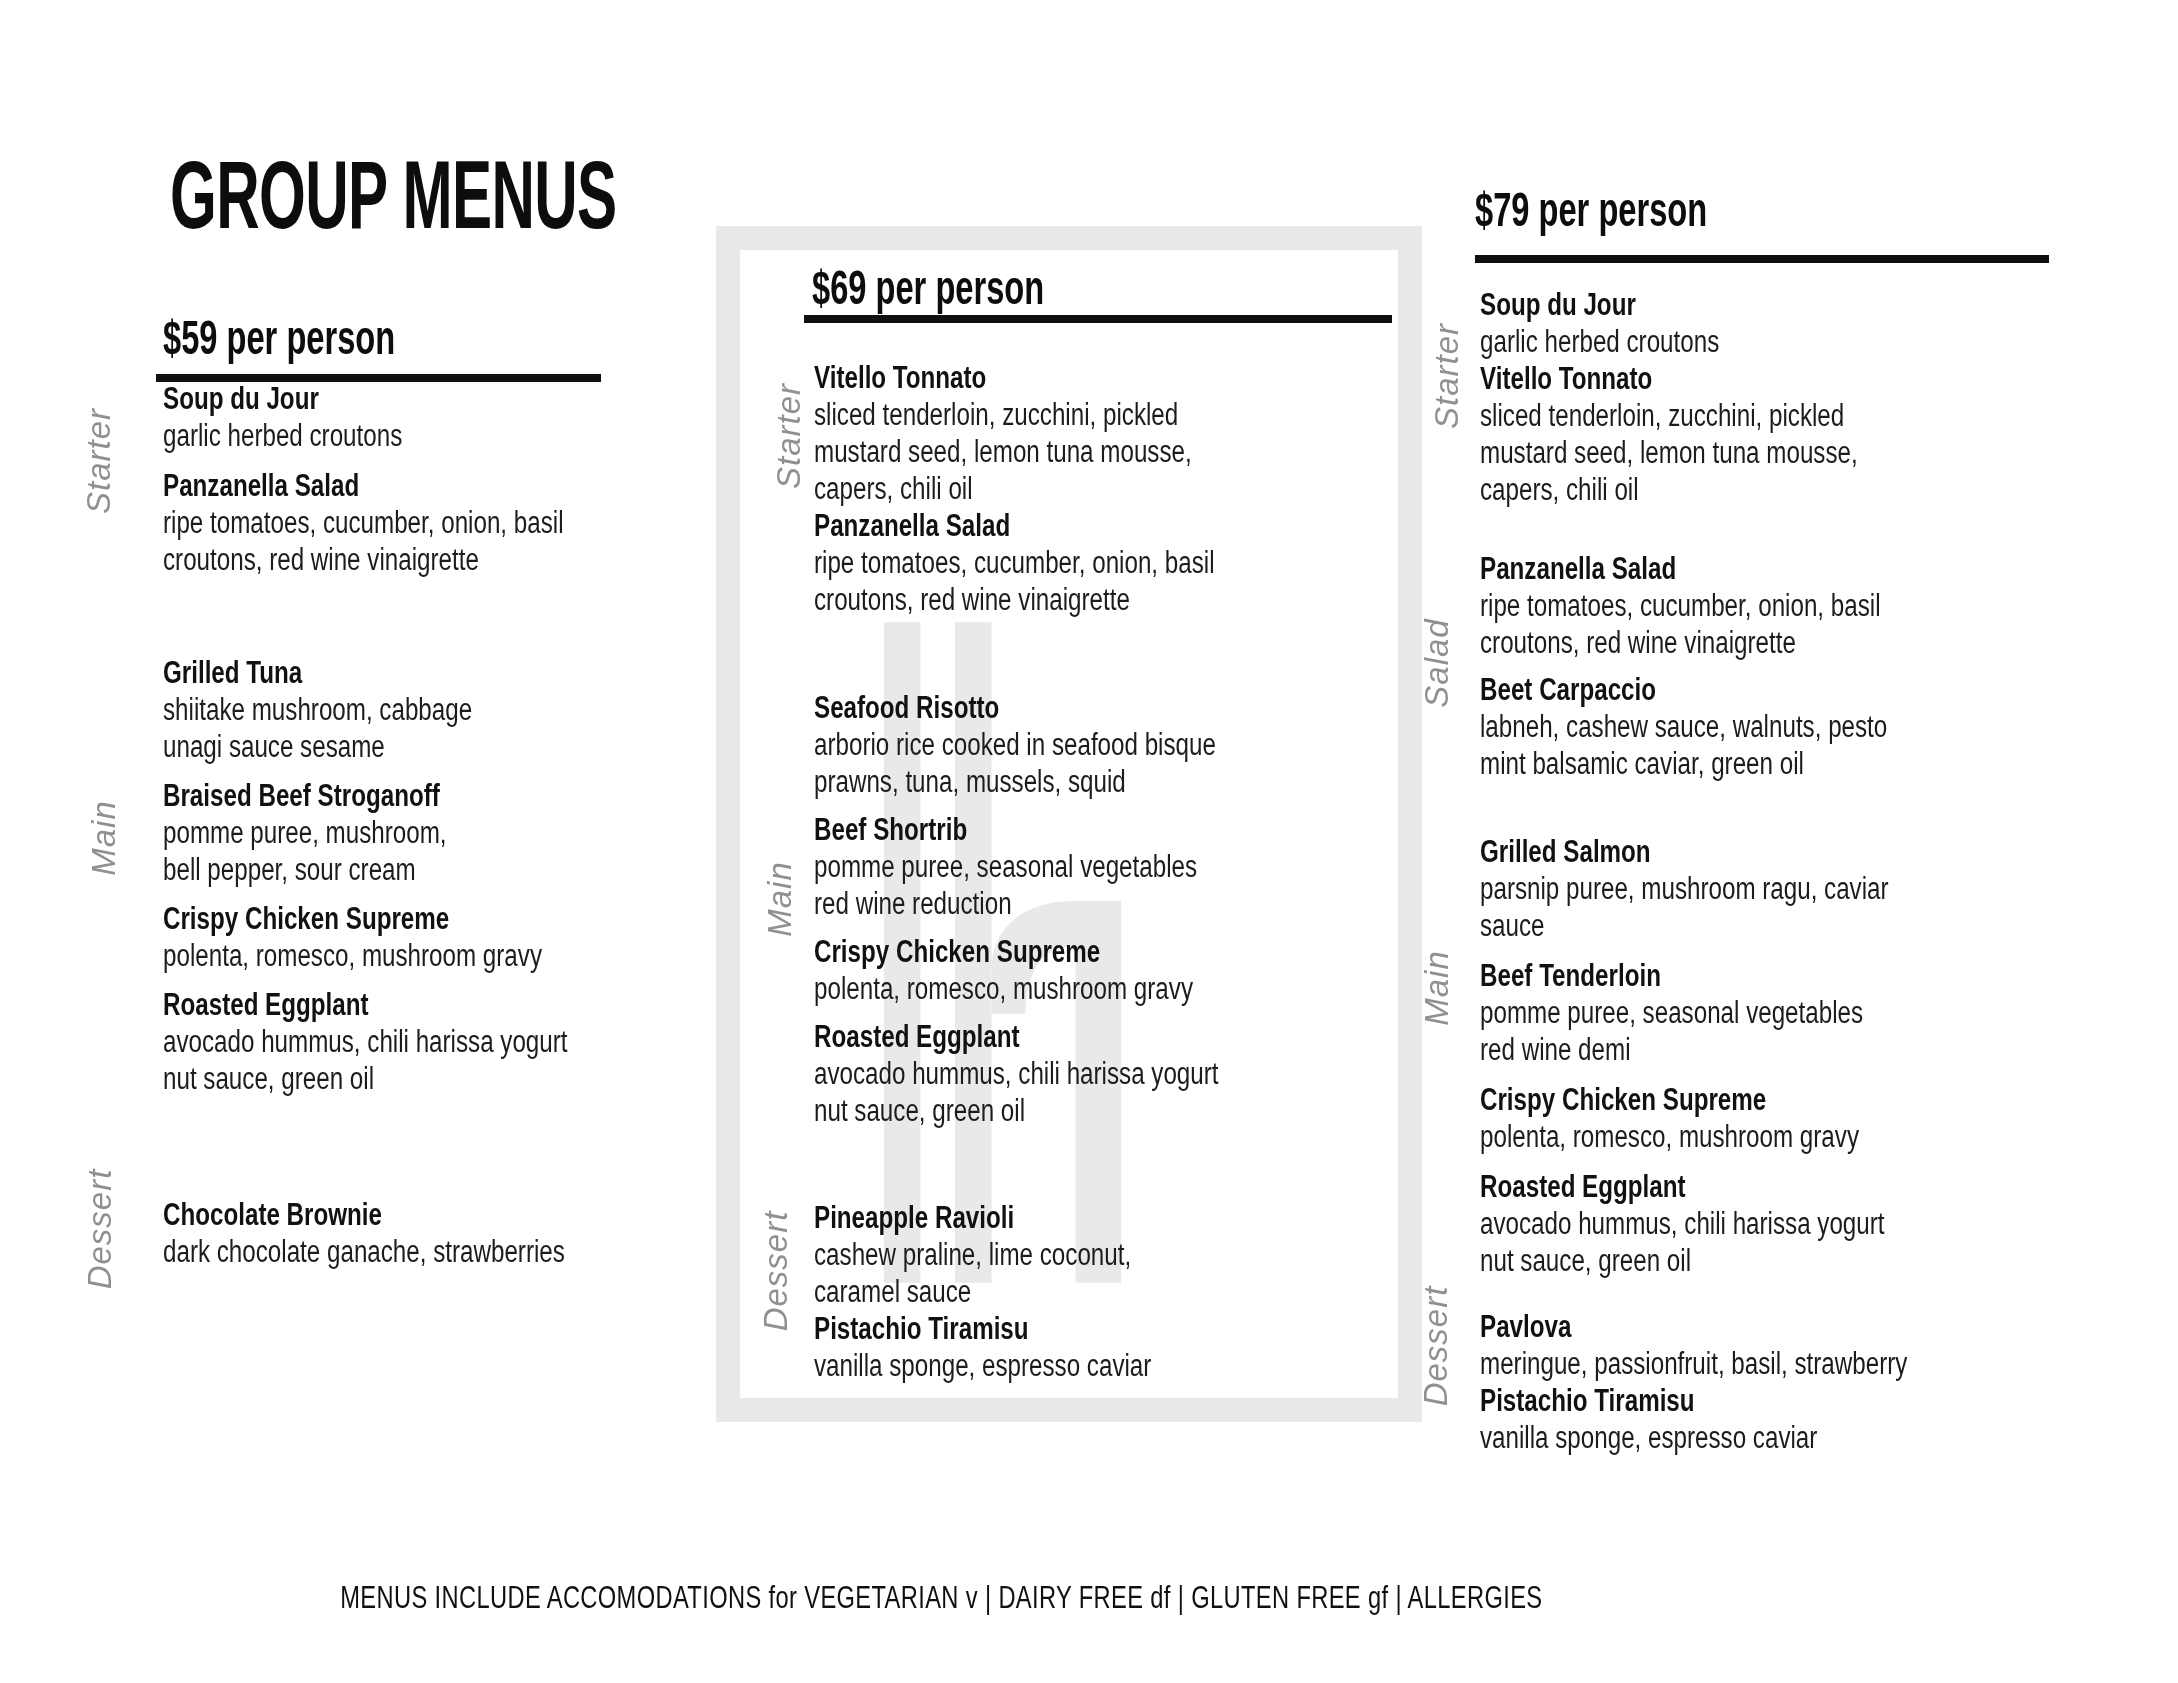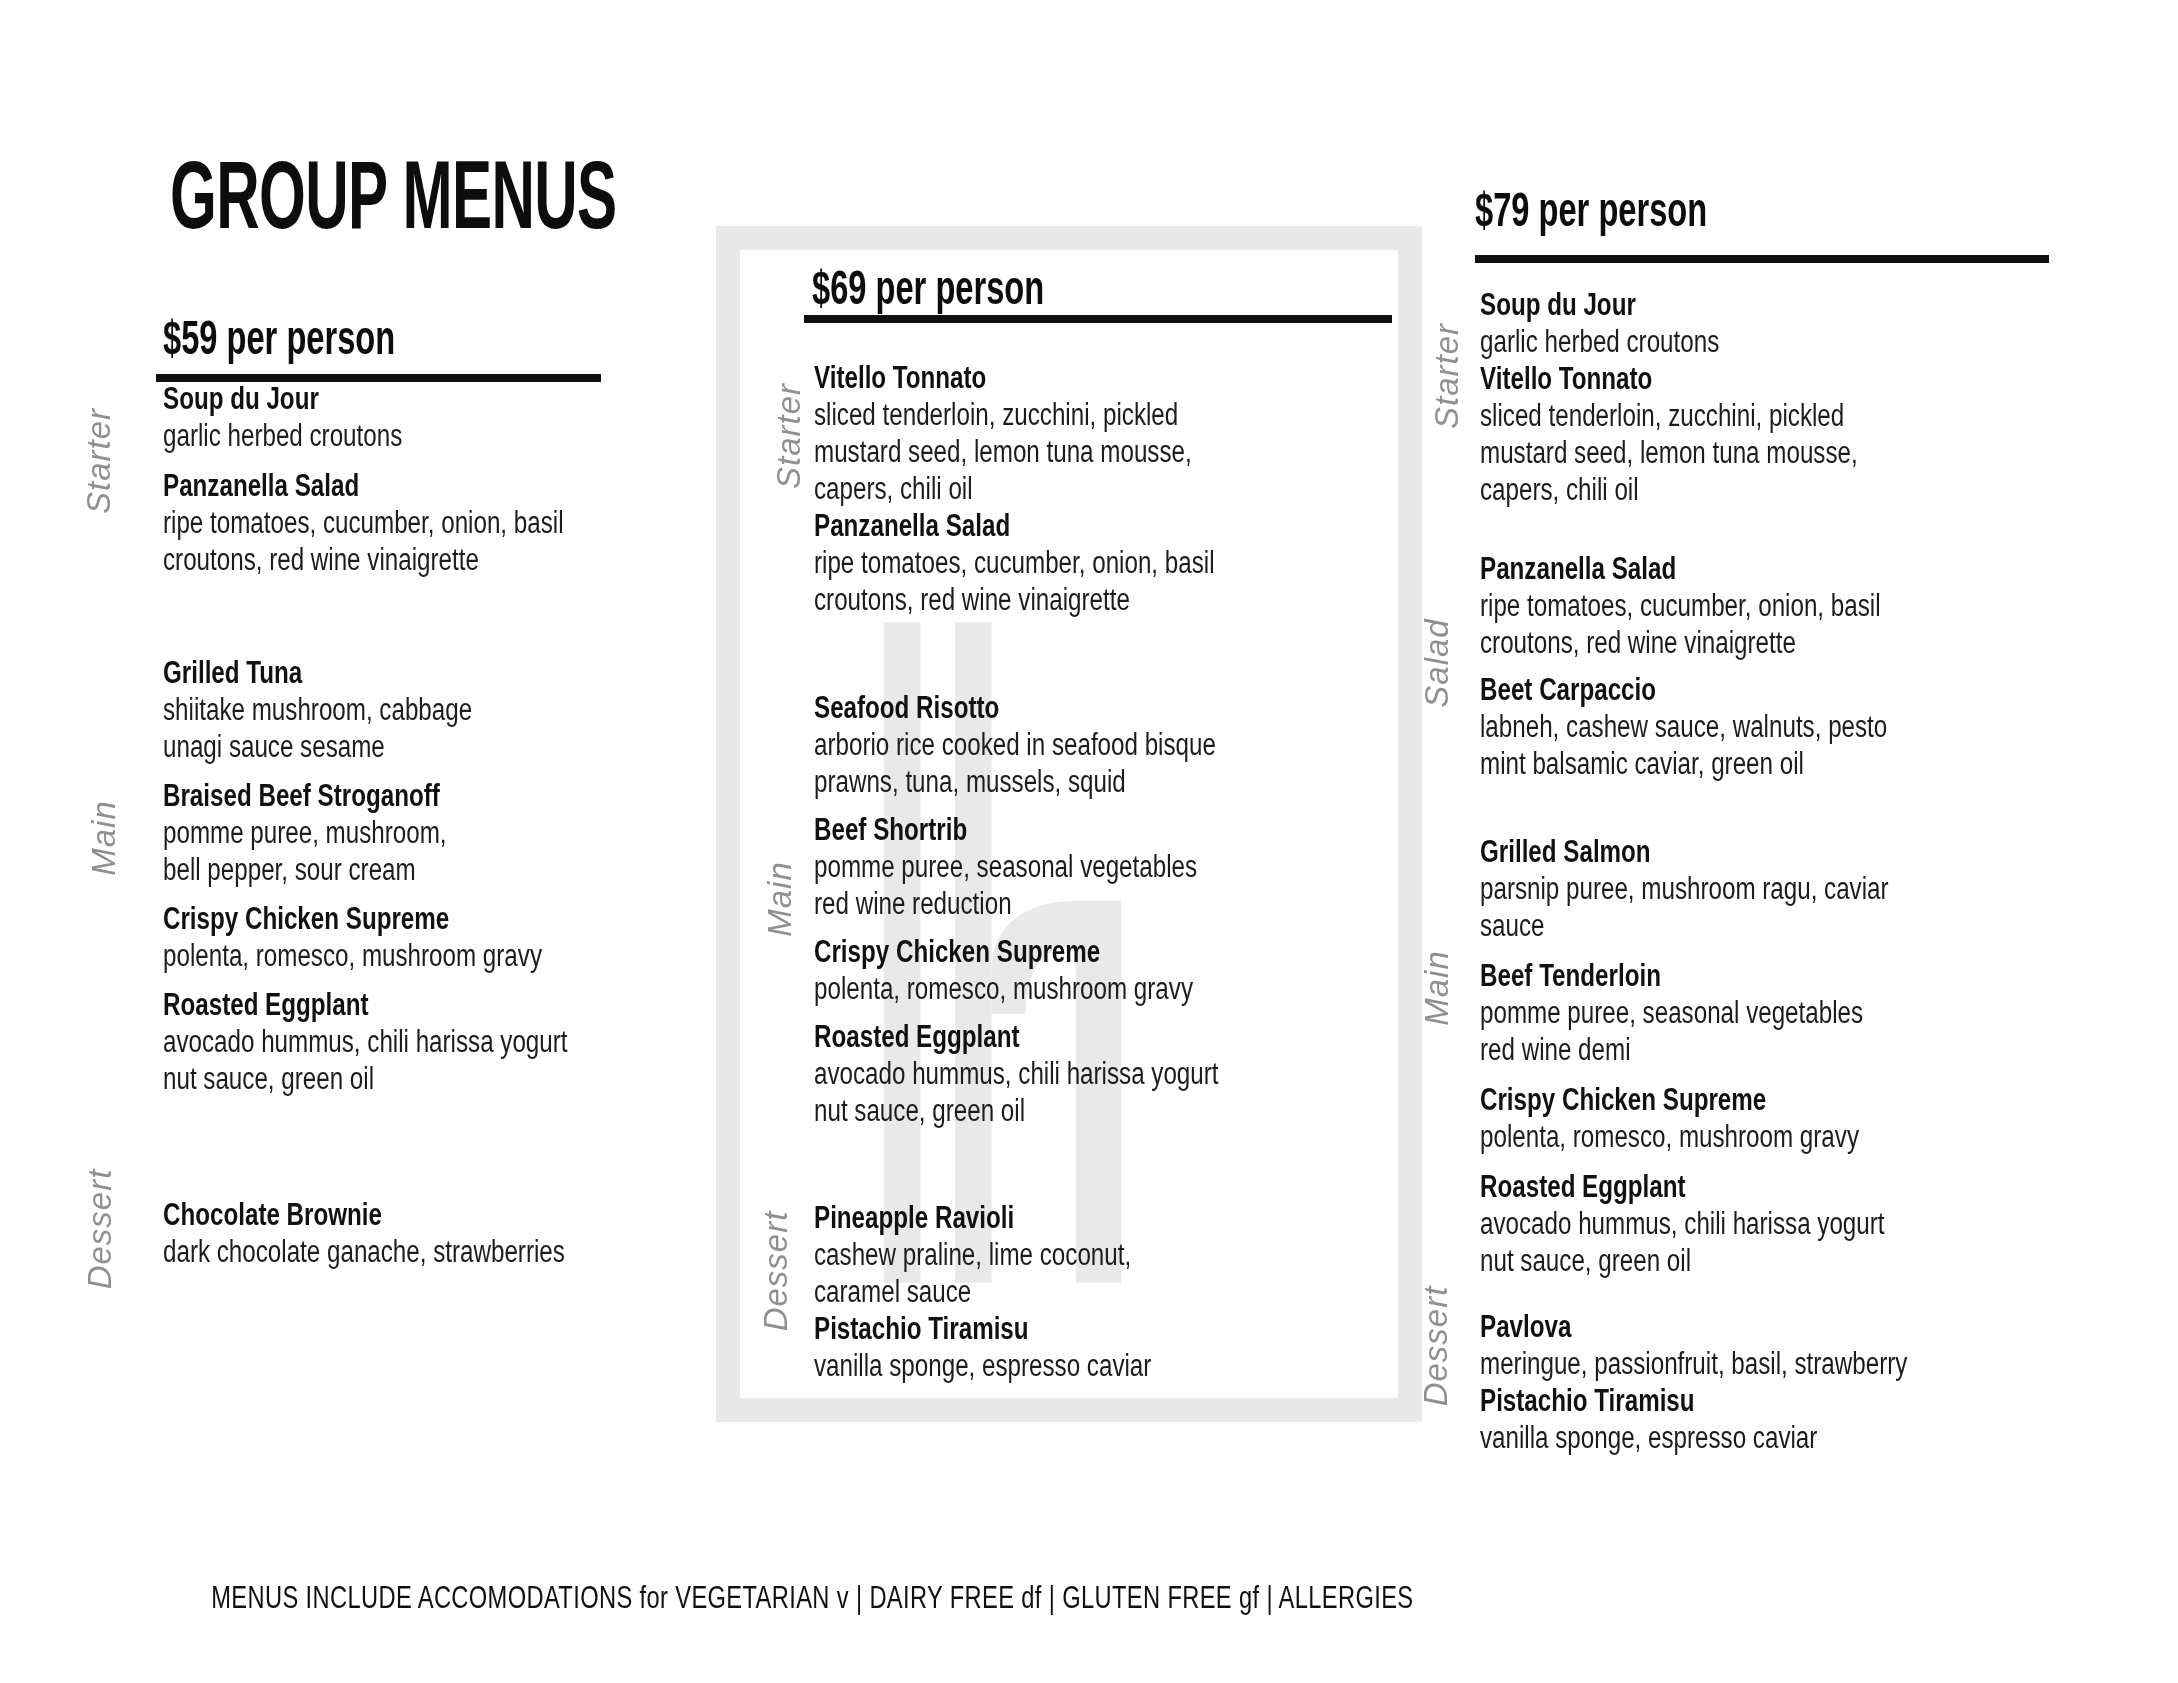--- a/index.html
+++ b/index.html
@@ -37,21 +37,21 @@
   .g10 .item{margin-bottom:10px;}
   .g11 .item{margin-bottom:11px;}
   .g12 .item{margin-bottom:12px;}
   .g13 .item{margin-bottom:13px;}
   .vlabel{
     position:absolute;font-size:33px;font-style:italic;color:#909090;
     white-space:nowrap;transform:translate(-50%,-50%) rotate(-90deg);
     font-weight:400;letter-spacing:1px;
   }
   .footer{
-    position:absolute;left:0;top:1579px;width:1754px;text-align:left;
+    position:absolute;left:0;top:1579px;width:1754px;text-align:right;
   }
   .footer span{
     display:inline-block;font-size:32px;font-weight:400;letter-spacing:0.5px;
     transform:scaleX(0.74);white-space:nowrap;color:#101010;
   }
 </style>
 </head>
 <body>
 
 <div class="frame"></div>

